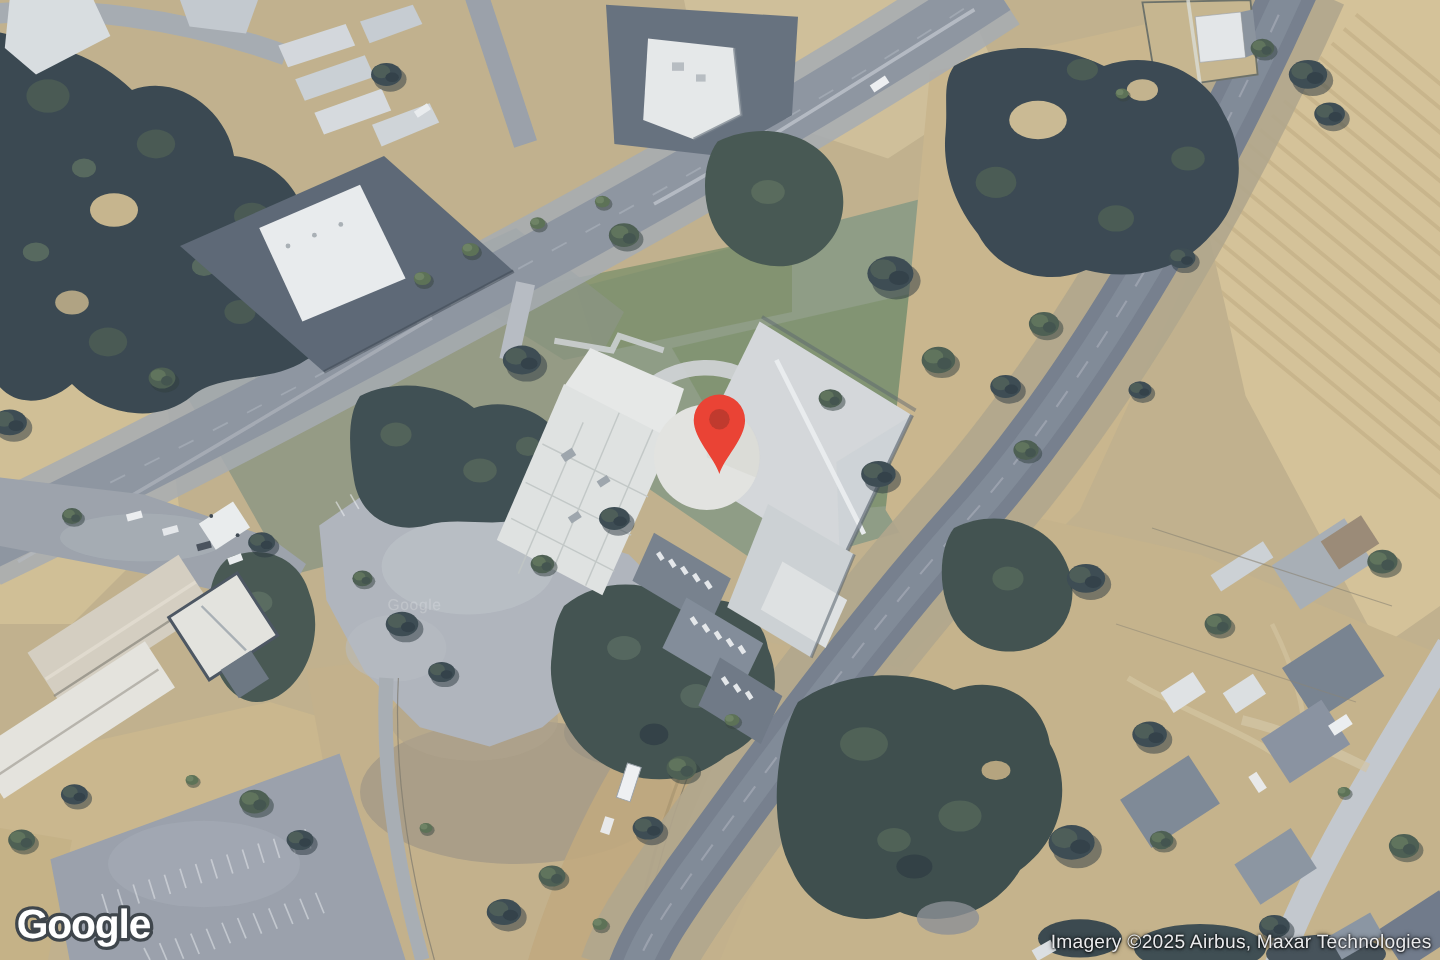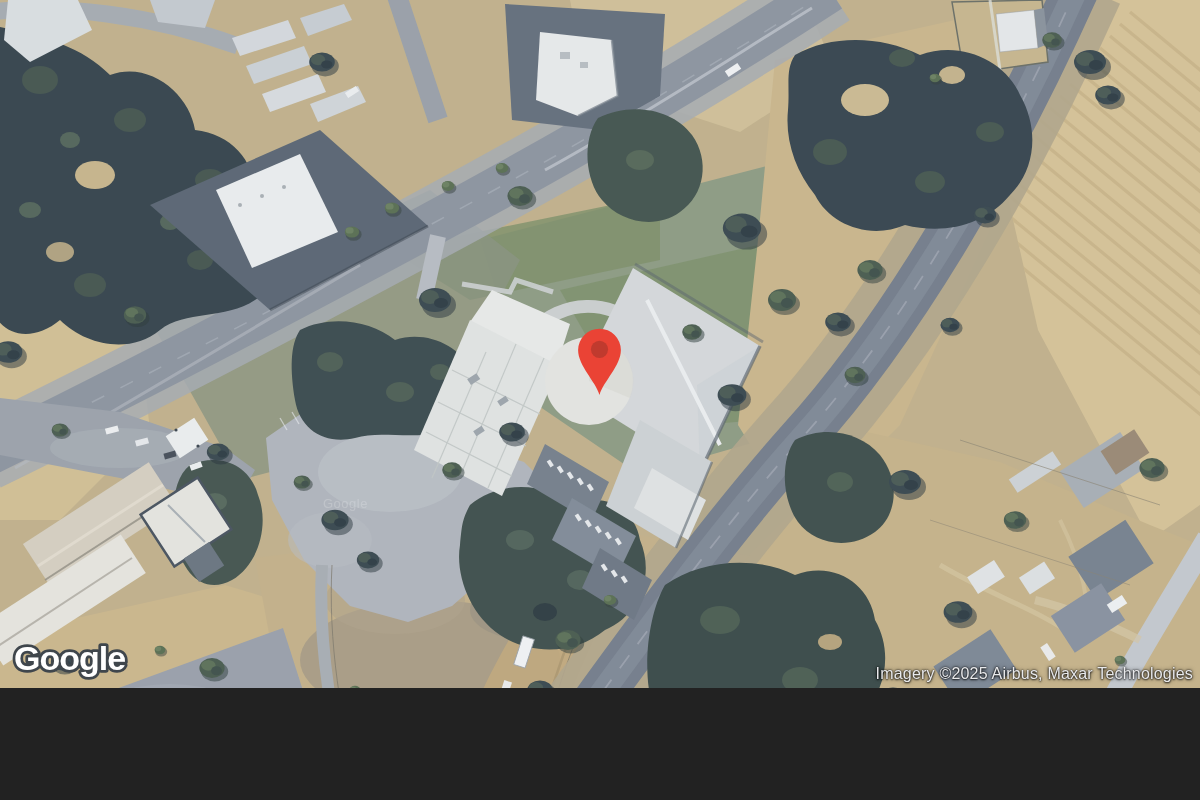--- a/index.html
+++ b/index.html
@@ -1,17 +1,17 @@
 <!DOCTYPE html>
 <html><head>
 <meta charset="utf-8">
 <style>
   html,body{margin:0;padding:0;background:#222;}
   .stage{
-    position:relative;width:1200px;height:688px;overflow:hidden;
+    position:relative;width:1200px;height:800px;overflow:hidden;
     background:#15803d;font-family:"Liberation Sans",sans-serif;
     cursor:grab;
   }
   .map-svg{position:absolute;left:0;top:0;width:1200px;height:800px;display:block;}
   .marker{position:absolute;left:575px;top:326px;width:49px;height:70px;}
   .logo-svg{position:absolute;left:8px;bottom:6px;width:150px;height:48px;}
   .logo-text{
     font-family:"Liberation Sans",sans-serif;font-weight:bold;font-size:34px;
     fill:#ffffff;stroke:#3f464c;stroke-width:5.5px;stroke-linejoin:round;
     paint-order:stroke;letter-spacing:-1px;

